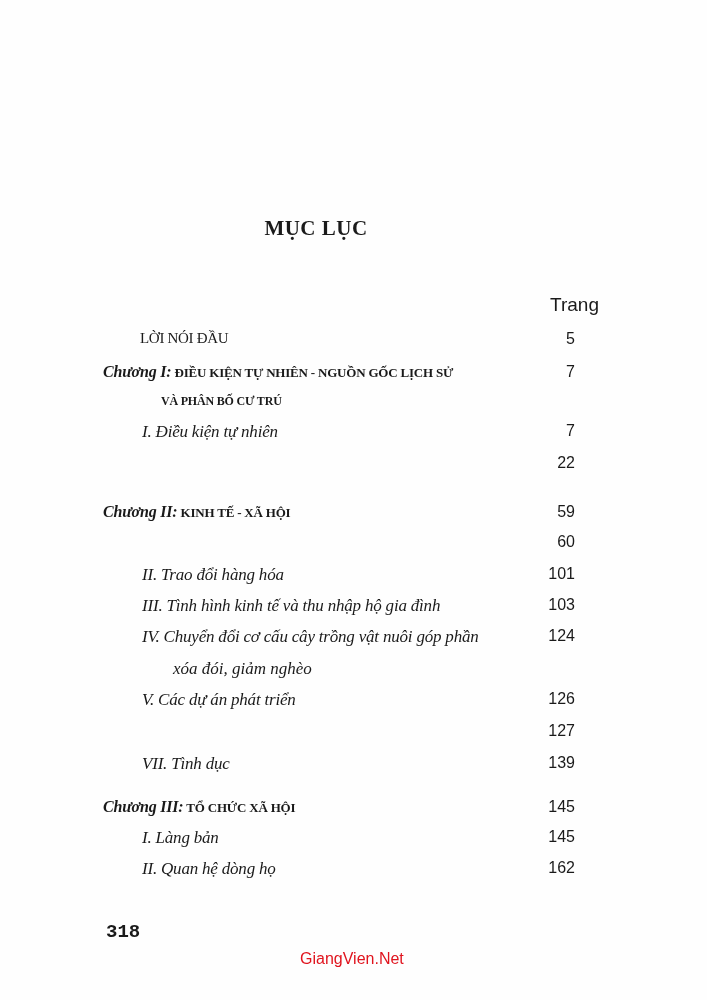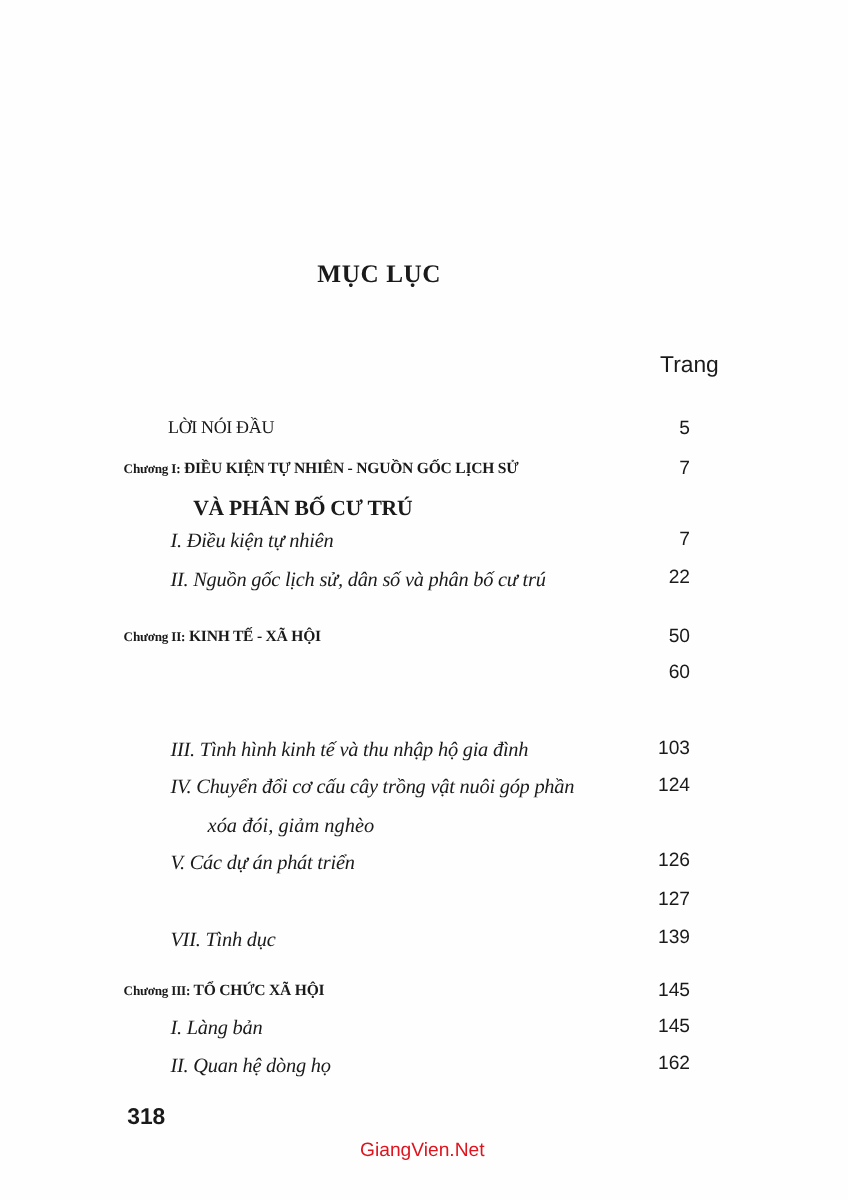--- a/index.html
+++ b/index.html
@@ -38,21 +38,20 @@
       right: 108px;
       font-family: "Liberation Sans", sans-serif;
       font-size: 19px;
       color: #1a1a1a;
     }
     .row {
       position: absolute;
       left: 0;
       width: 683px;
       height: 30px;
-      margin-top: 19px;
     }
     .row .label {
       position: absolute;
       white-space: nowrap;
       color: #1a1a1a;
     }
     .row .page-num {
       position: absolute;
       right: 108px;
       font-family: "Liberation Sans", sans-serif;
@@ -67,48 +66,49 @@
       letter-spacing: -0.3px;
     }
     .label.chapter {
       left: 103px;
       font-family: "Liberation Serif", serif;
       font-size: 13px;
       font-weight: bold;
       letter-spacing: -0.2px;
     }
     .label.chapter .ch-prefix {
-      font-weight: bold;
-      font-size: 11px;
+      font-style: italic;
+      font-weight: bold;
+      font-size: 16px;
     }
     .label.chapter-cont {
       left: 161px;
       font-family: "Liberation Serif", serif;
-      font-size: 18px;
+      font-size: 12px;
       font-weight: bold;
       letter-spacing: -0.2px;
     }
     .label.section {
       left: 142px;
       font-family: "Liberation Serif", serif;
       font-style: italic;
       font-size: 17px;
       letter-spacing: -0.2px;
     }
     .label.section-cont {
       left: 173px;
       font-family: "Liberation Serif", serif;
       font-style: italic;
       font-size: 17px;
     }
     .footer-num {
       position: absolute;
       top: 921px;
       left: 106px;
-      font-family: Liberation Sans, sans-serif;
+      font-family: Liberation Mono, monospace;
       font-weight: bold;
       font-size: 19px;
       color: #1a1a1a;
     }
     .watermark {
       position: absolute;
       top: 950px;
       left: 300px;
       font-family: "Liberation Sans", sans-serif;
       font-size: 16px;
@@ -134,30 +134,33 @@
     <span class="page-num">7</span>
   </div>
   <div class="row" style="top:394px;">
     <span class="label chapter-cont">VÀ PHÂN BỐ CƯ TRÚ</span>
   </div>
   <div class="row" style="top:422px;">
     <span class="label section">I. Điều kiện tự nhiên</span>
     <span class="page-num">7</span>
   </div>
   <div class="row" style="top:454px;">
-    <span class="label section">II. Nguồn gốc lịch sử, dân số và phân bố cư trú</span>
     <span class="page-num">22</span>
   </div>
 
   <div class="row" style="top:503px;">
     <span class="label chapter"><span class="ch-prefix">Chương II:</span> <span>KINH TẾ - XÃ HỘI</span></span>
-    <span class="page-num">50</span>
+    <span class="page-num">59</span>
   </div>
   <div class="row" style="top:533px;">
     <span class="page-num">60</span>
+  </div>
+  <div class="row" style="top:565px;">
+    <span class="label section">II. Trao đổi hàng hóa</span>
+    <span class="page-num">101</span>
   </div>
   <div class="row" style="top:596px;">
     <span class="label section">III. Tình hình kinh tế và thu nhập hộ gia đình</span>
     <span class="page-num">103</span>
   </div>
   <div class="row" style="top:627px;">
     <span class="label section">IV. Chuyển đổi cơ cấu cây trồng vật nuôi góp phần</span>
     <span class="page-num">124</span>
   </div>
   <div class="row" style="top:659px;">

